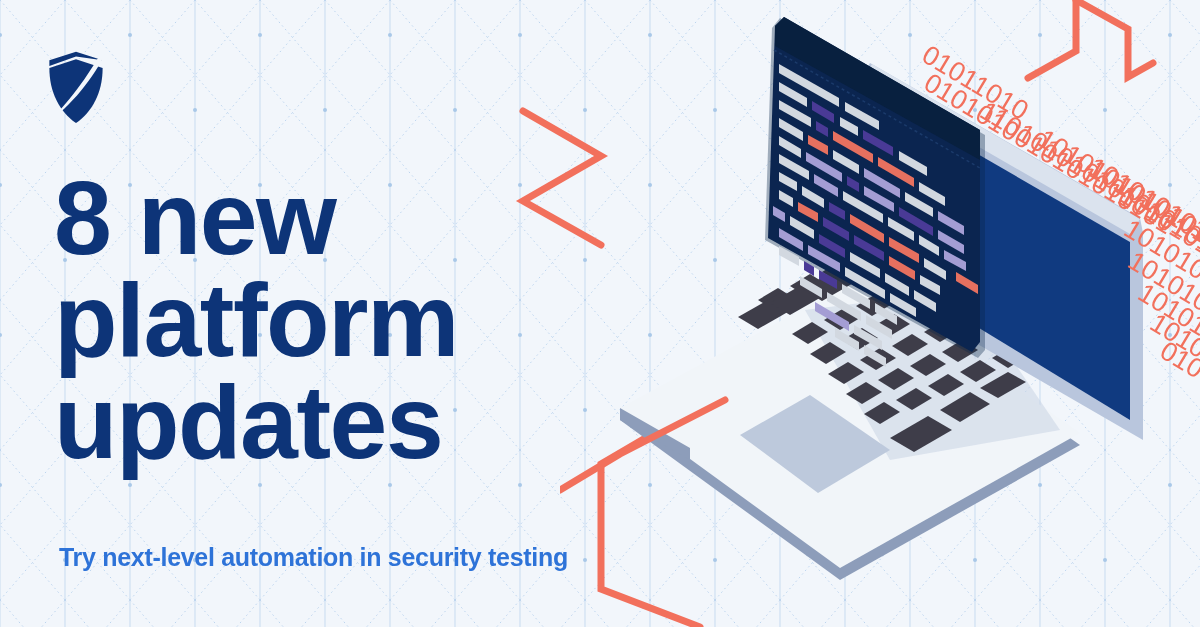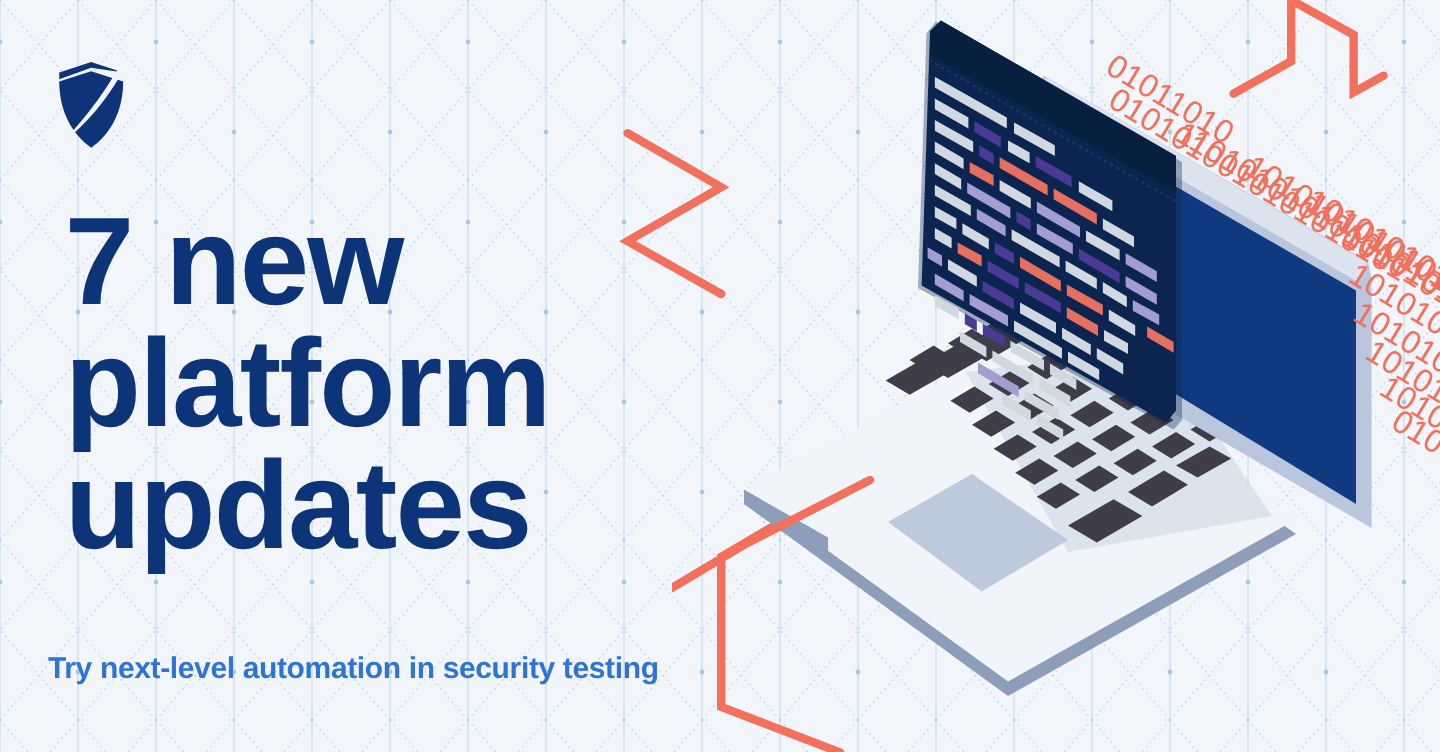--- a/index.html
+++ b/index.html
@@ -18,21 +18,21 @@
   .logo{position:absolute;left:45px;top:47px;width:62px;height:78px;}
 
   
   .headline{
     position:absolute;left:54px;top:168px;width:520px;
     font-size:104px;line-height:0.98;font-weight:bold;
     color:#0d3478;letter-spacing:-1.5px;
     white-space:pre-line;
   }
   .subhead{
-    position:absolute;left:40px;top:543px;
+    position:absolute;left:59px;top:543px;
     font-size:25px;font-weight:bold;color:#2e73d8;
     letter-spacing:-0.3px;white-space:nowrap;
   }
 
   
   .art{position:absolute;left:560px;top:-10px;width:660px;height:650px;}
   .binary{position:absolute;left:900px;top:20px;width:320px;height:400px;pointer-events:none;}
 </style>
 </head>
 <body>
@@ -144,21 +144,21 @@
       <path d="M700 406 L601 464 L601 589 L700 627"></path>
     </g>
   </svg>
 
   <svg class="logo" viewBox="0 0 62 82">
     <path d="M3 14 L31 5 L59 14 L59 14 L31 10 L3 20 Z" fill="#0d3478"></path>
     <path d="M3 22 L31 13 L59 22 C59 48 48 68 31 80 C14 68 3 48 3 22 Z" fill="#0d3478"></path>
     <path d="M60 2 C48 22 28 55 0 80 C26 62 50 32 62 6 Z" fill="#f2f6fb"></path>
   </svg>
 
-  <div class="headline">7 new
+  <div class="headline">8 new
 platform
 updates</div>
   <div class="subhead">Try next-level automation in security testing</div>
 
   <svg class="art" viewBox="0 0 660 650">
 
     <g>
 
       <path d="M60 430 L300 300 L520 455 L280 590 Z" fill="#8d9dba"></path>
 

